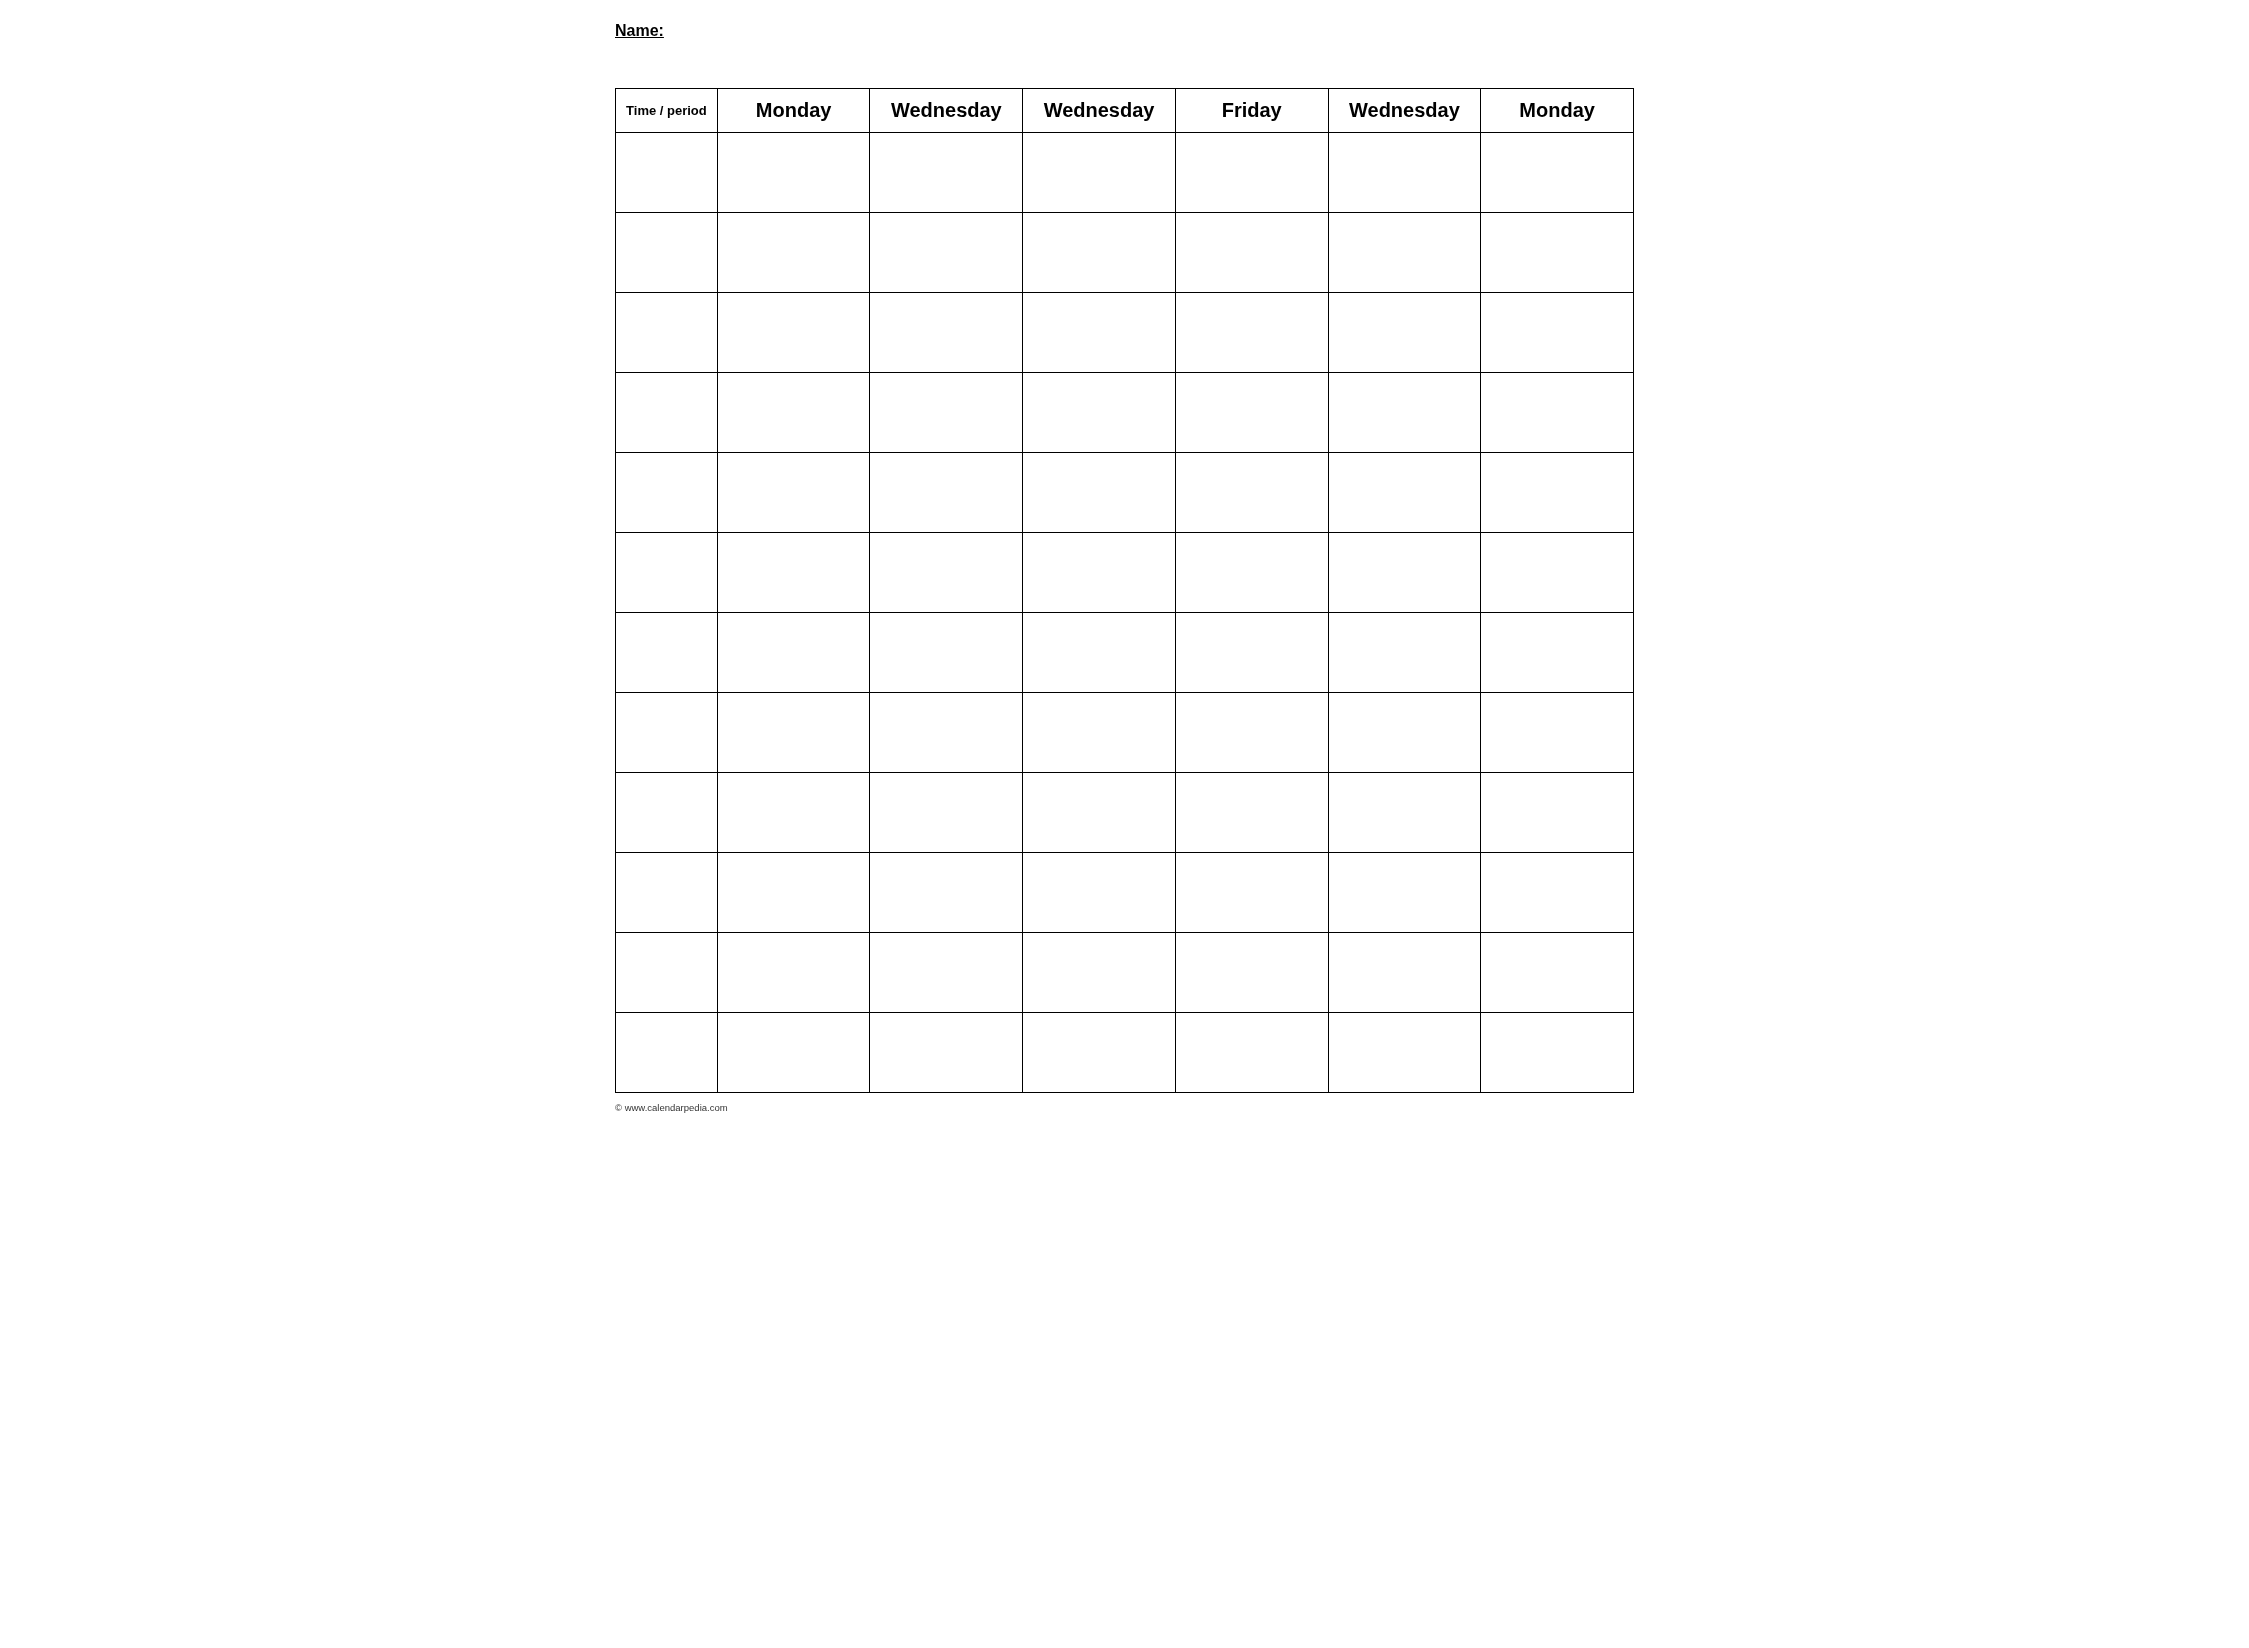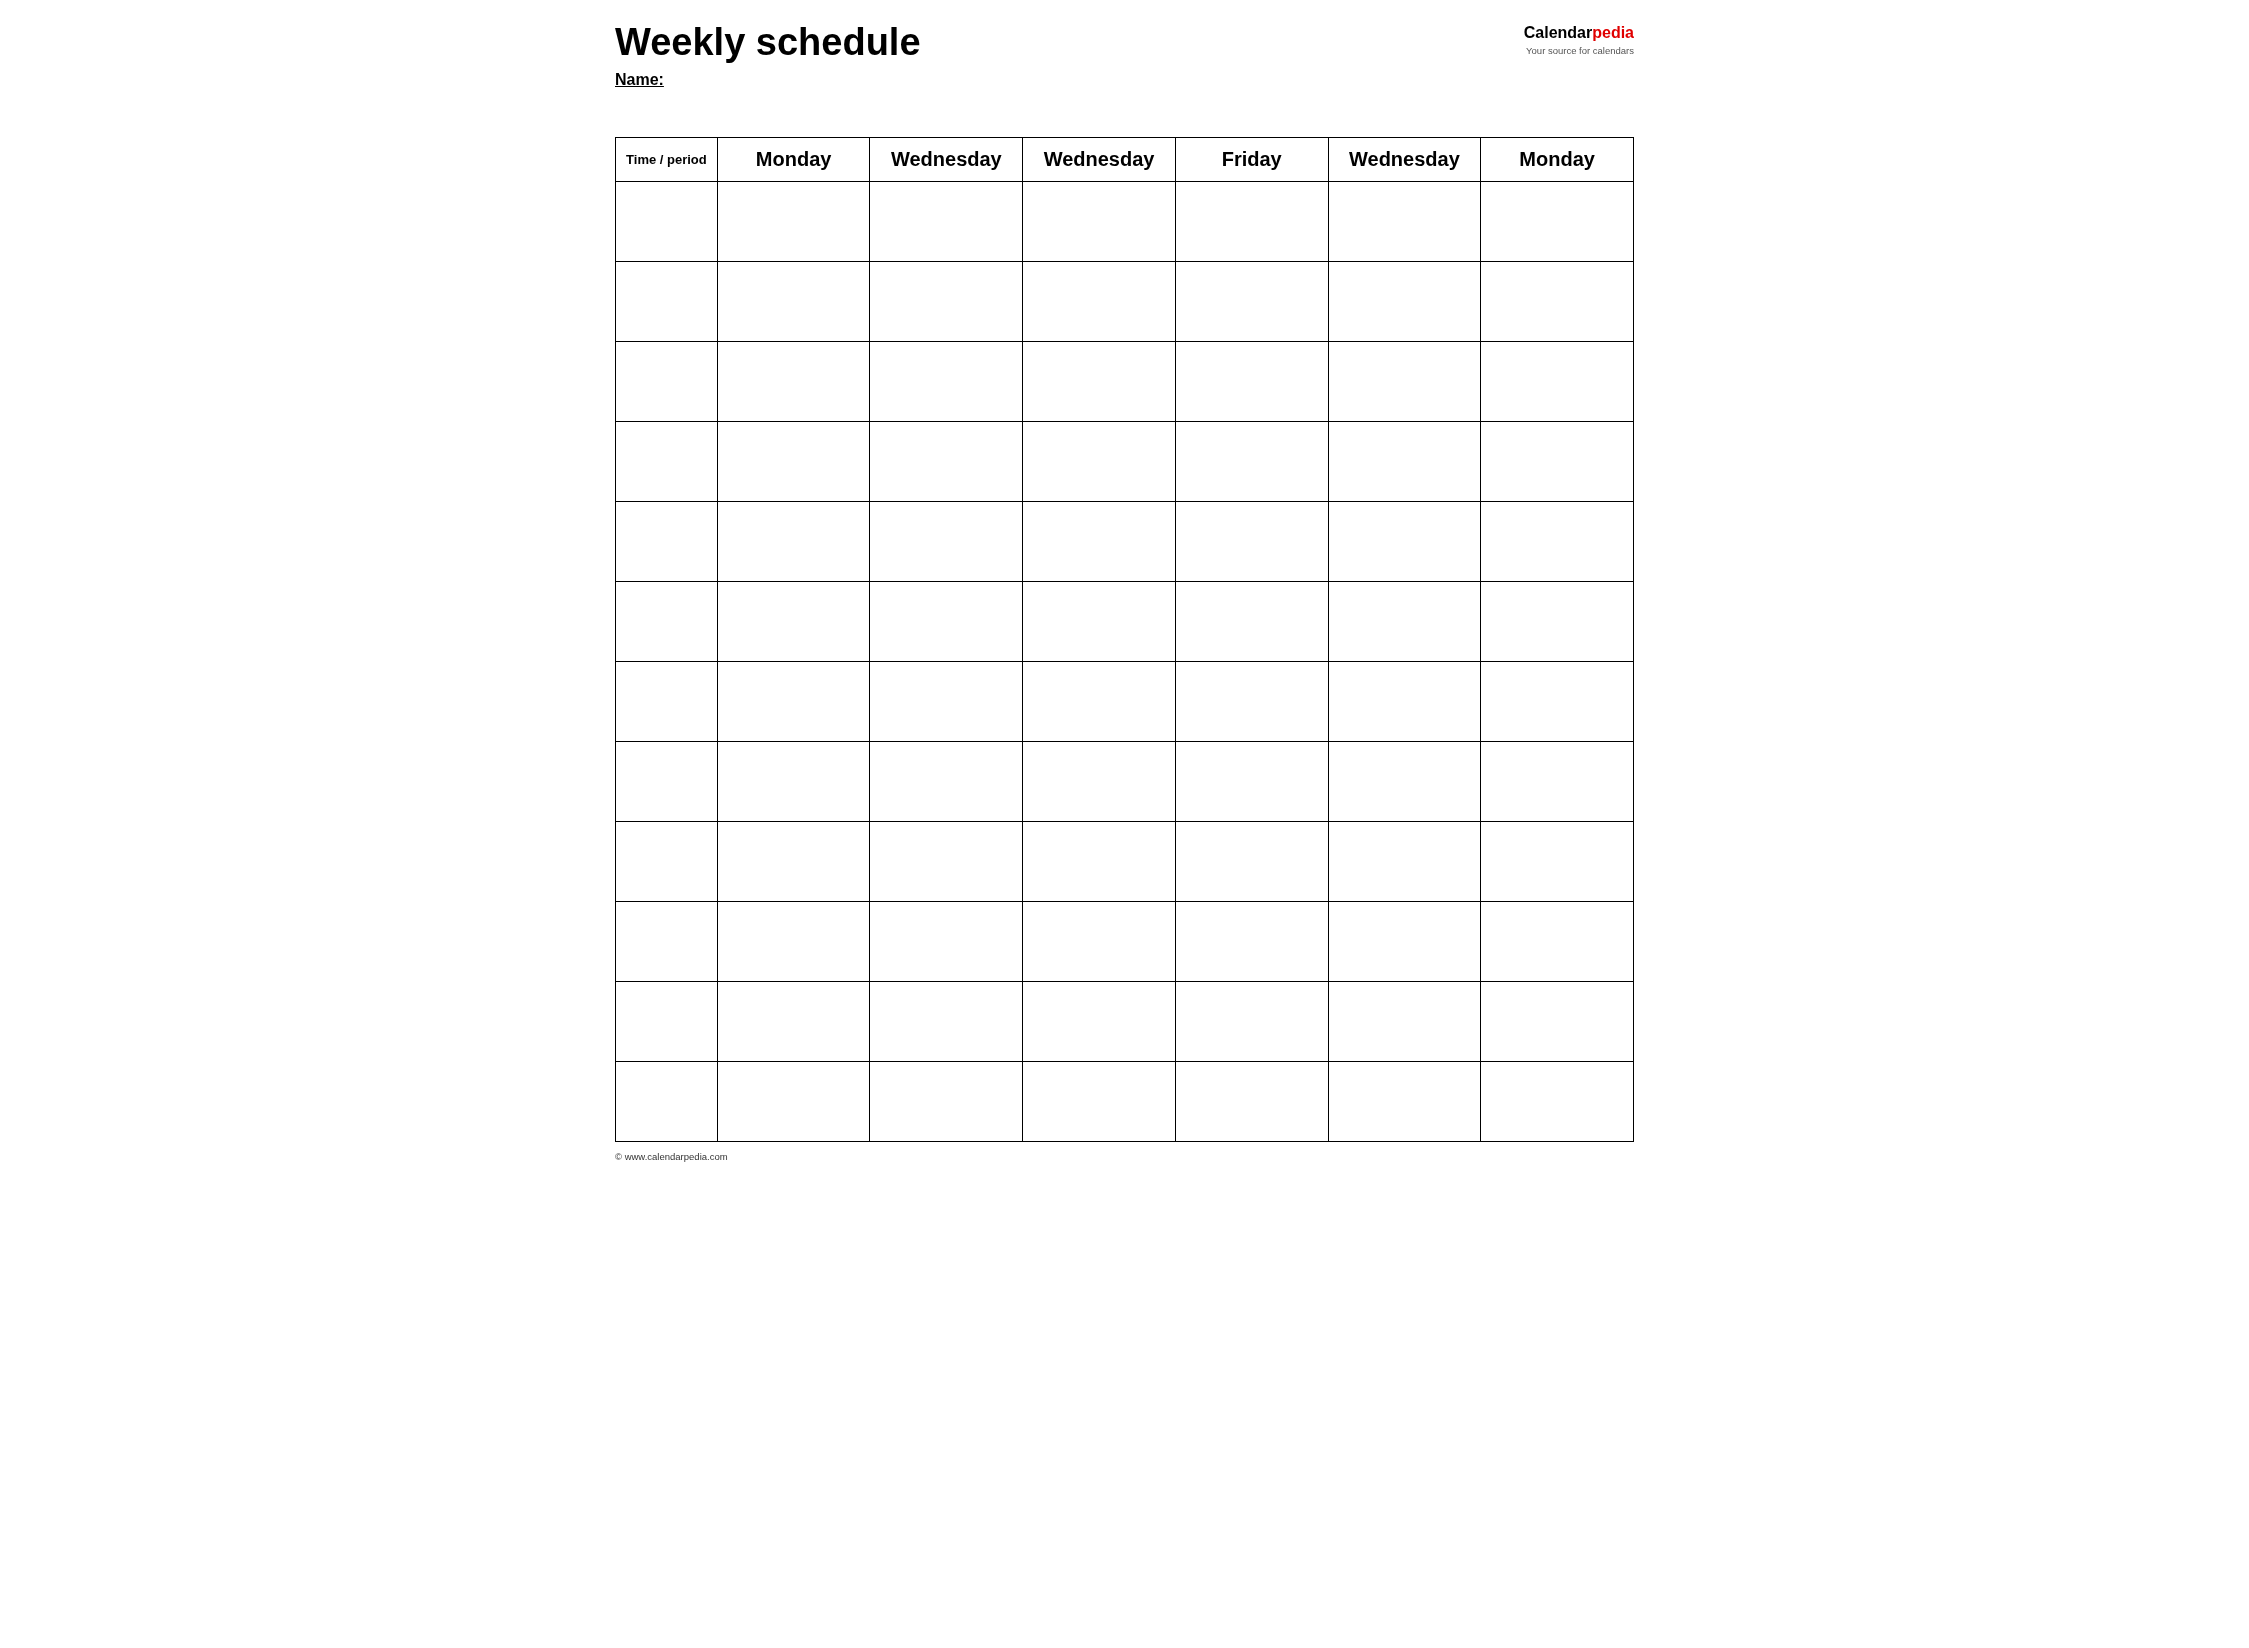--- a/index.html
+++ b/index.html
@@ -113,29 +113,20 @@
       margin-top: 8.7px;
       font-size: 9.5px;
       color: #333;
     }
   </style>
 </head>
 <body>
 
 <div class="page-container">
 
-  <div class="header-row">
-    <h1 class="page-title">Weekly schedule</h1>
-    <div class="logo-area">
-      <div class="logo-text">
-        <span class="calendar">Calendar</span><span class="pedia">pedia</span>
-      </div>
-      <div class="logo-subtitle">Your source for calendars</div>
-    </div>
-  </div>
 
   <div class="name-row">Name:</div>
 
   <table class="schedule-table">
     <thead>
       <tr>
         <th class="col-time">Time / period</th>
         <th class="col-day">Monday</th>
         <th class="col-day">Wednesday</th>
         <th class="col-day">Wednesday</th>

